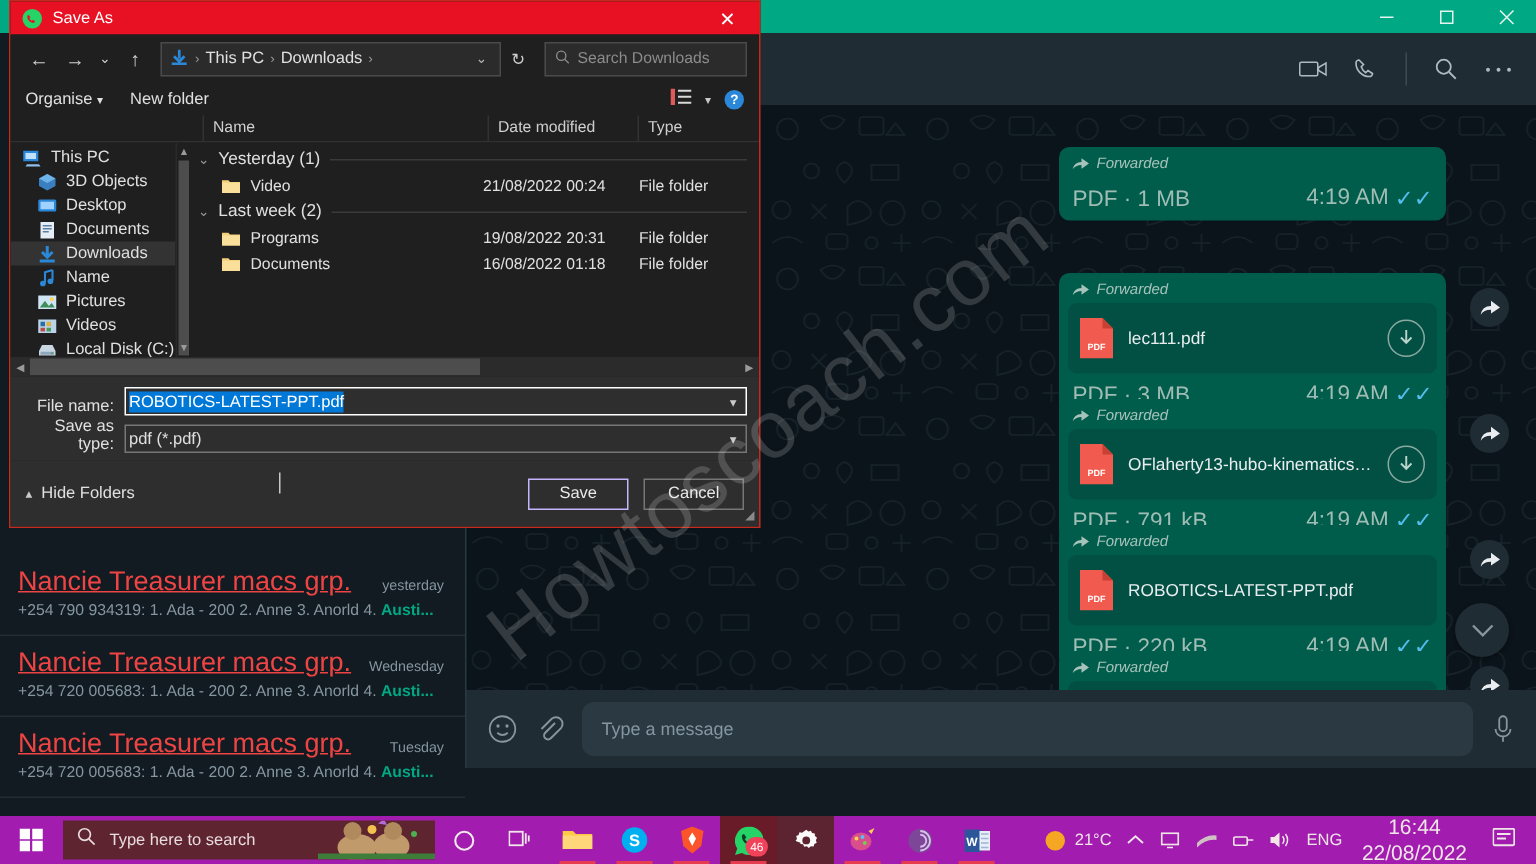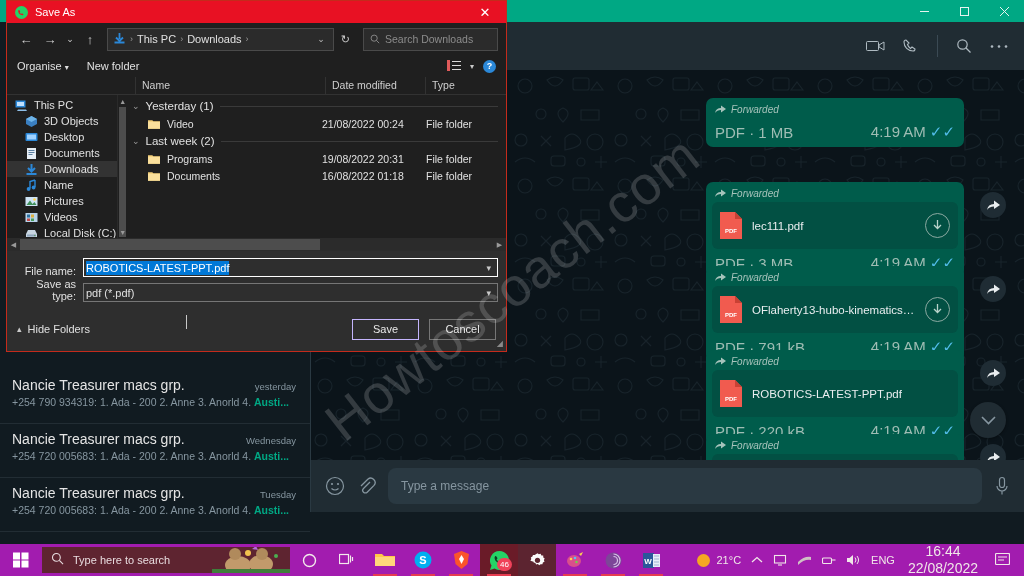--- a/index.html
+++ b/index.html
@@ -27,21 +27,21 @@
     gap: 18px; padding-right: 16px; border-left: 1px solid #2a3942;
   }
   #wa-chat-header .hicon { color: #aebac1; display: flex; align-items: center; }
   .vdivider { width: 1px; height: 22px; background: #3b4a54; }
 
   
   #wa-left { position: absolute; top: 22px; left: 0; width: 310px; bottom: 32px; background: #111b21; }
   #chat-list { position: absolute; top: 348px; left: 0; right: 0; bottom: 0; }
   .chat-item { height: 54px; padding: 7px 14px 0 12px; border-bottom: 1px solid #222d34; position: relative; }
   .chat-row1 { display: flex; justify-content: space-between; align-items: baseline; }
-  .chat-title { color: #e5e5e5; font-size: 14px; }
+  .chat-title { color: #ef4444; font-size: 18px; text-decoration: underline; }
   .chat-time { color: #8696a0; font-size: 9.5px; }
   .chat-snip { color: #8696a0; font-size: 10.5px; margin-top: 3px; white-space: nowrap; overflow: hidden; }
   .chat-snip .mention { color: #00a884; font-weight: bold; }
 
   
   #wa-chat { position: absolute; top: 70px; left: 310px; right: 0; bottom: 32px;
     background: #0b141a; border-left: 1px solid #2a3942; overflow: hidden; }
   #doodle { position: absolute; inset: 0; opacity: .42; }
 
   #msgs { position: absolute; top: 0; left: 0; right: 0; bottom: 52px; padding: 0 56px 0 0; }

